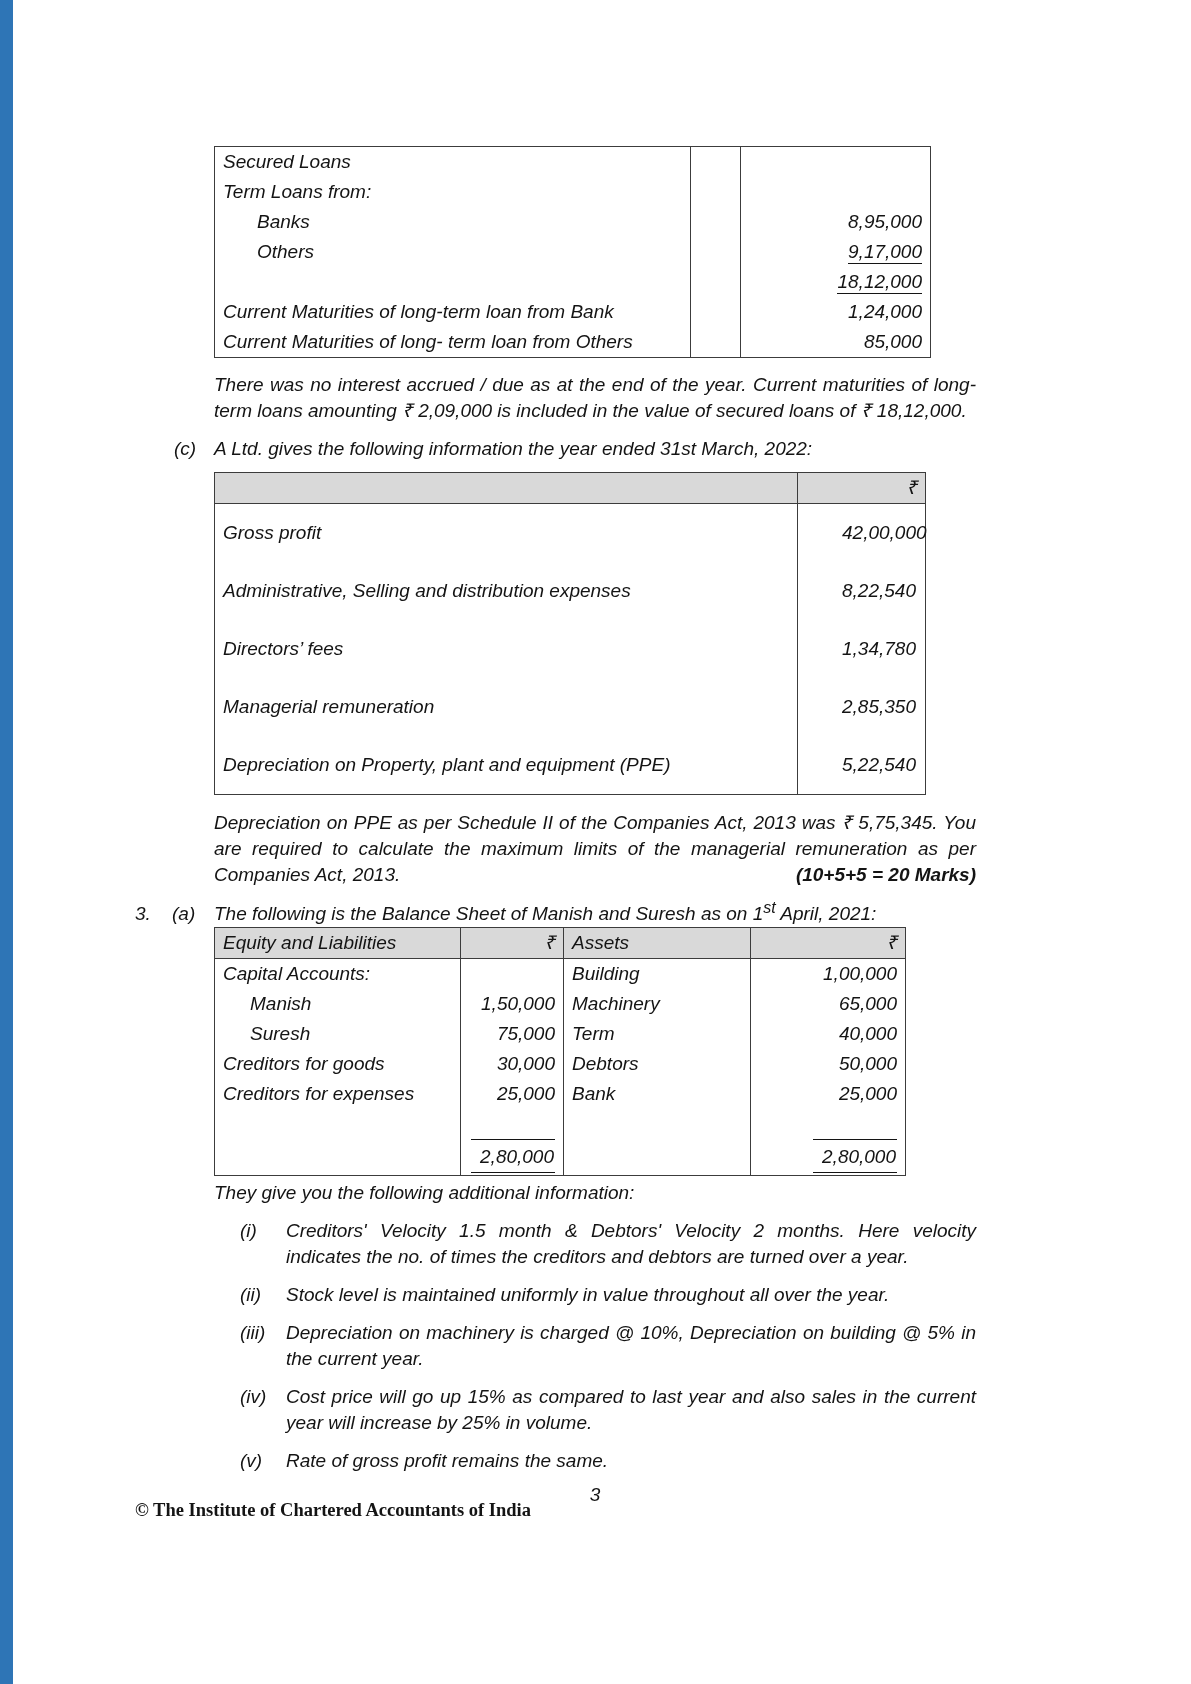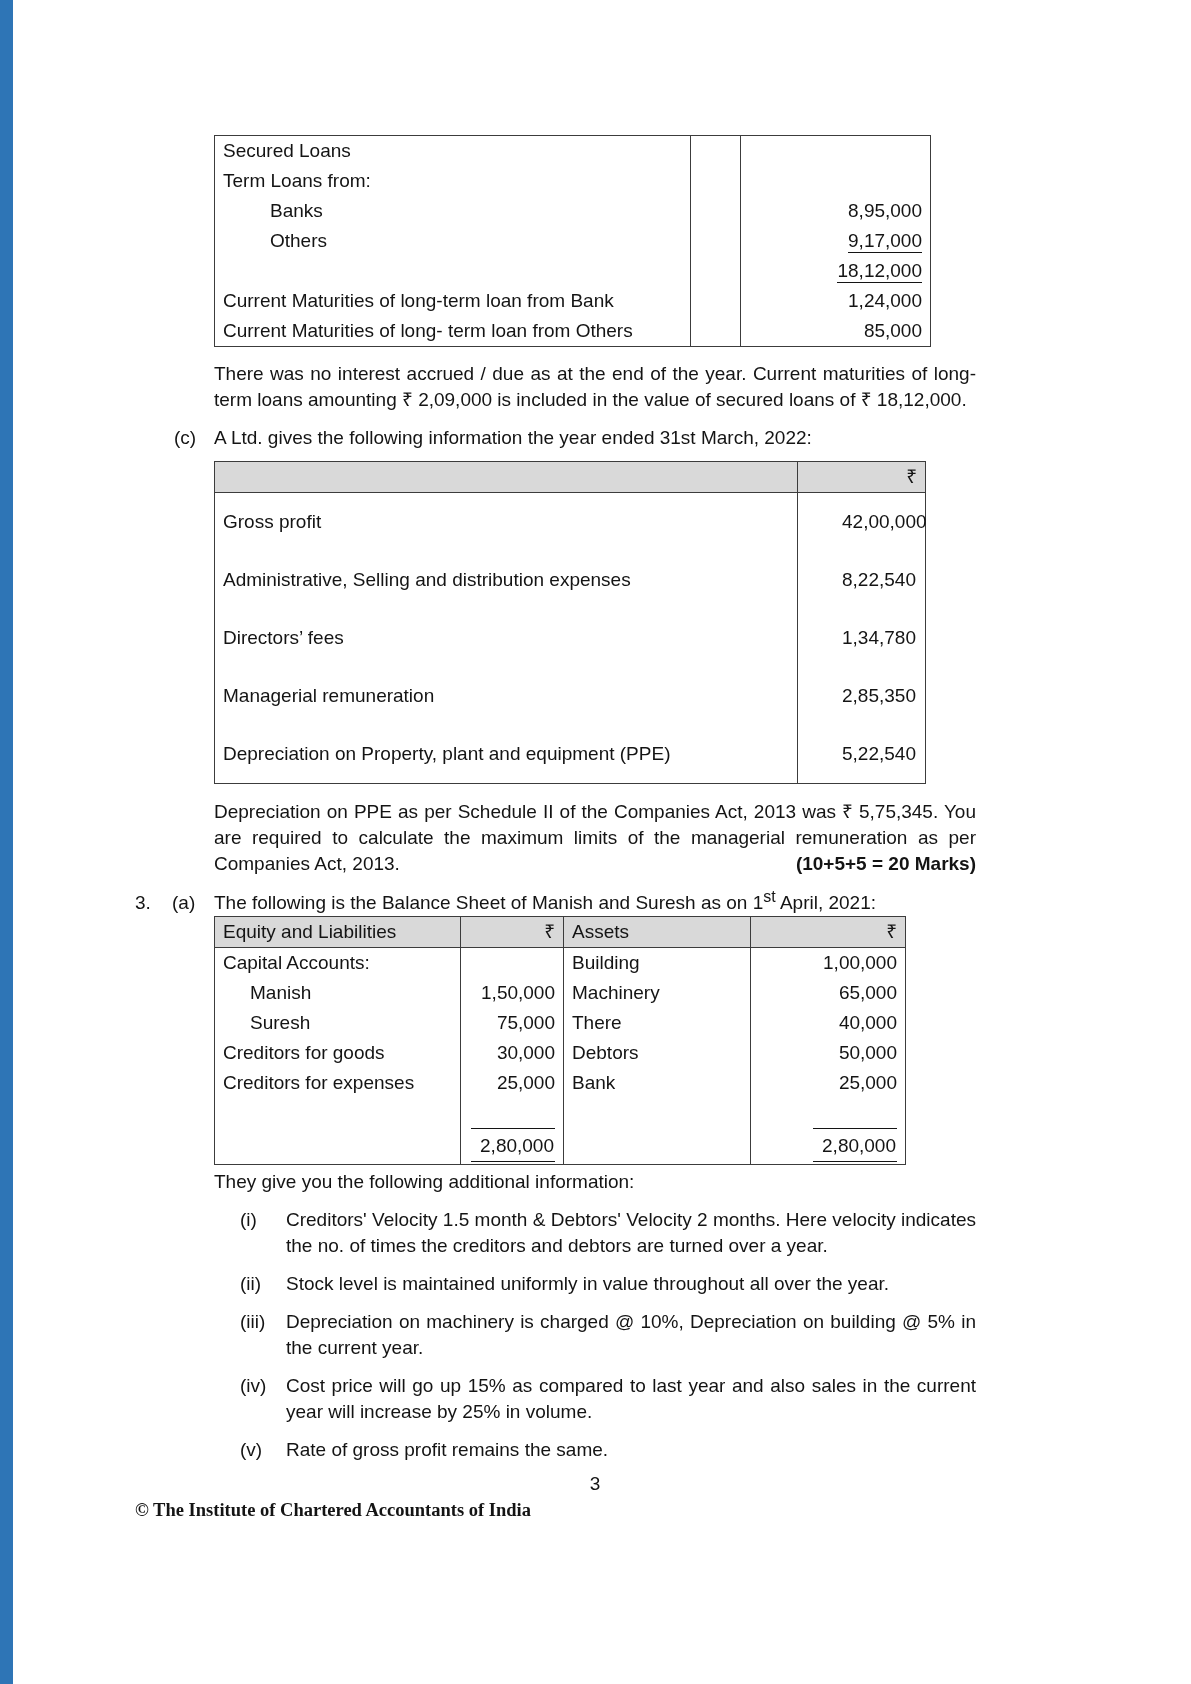--- a/index.html
+++ b/index.html
@@ -17,33 +17,34 @@
   }
   .accent-bar {
     position: absolute;
     left: 0; top: 0;
     width: 13px; height: 1684px;
     background: #2e75b6;
   }
   .content {
     position: absolute;
     left: 214px;
-    top: 135px;
+    top: 146px;
     width: 762px;
+    font-style: italic;
   }
   
   table { border-collapse: collapse; table-layout: fixed; }
   td, th { vertical-align: top; font-weight: normal; }
   .amt { text-align: right; }
   .uline { border-bottom: 1px solid #141414; padding-bottom: 1px; }
   
   .t1 { width: 716px; border: 1px solid #3c3c3c; }
   .t1 td { padding: 2px 8px; height: 30px; }
   .t1 .col-mid, .t1 .col-amt { border-left: 1px solid #3c3c3c; }
-  .t1 .ind { padding-left: 55px; }
+  .t1 .ind { padding-left: 42px; }
   
   .t2 { width: 711px; border: 1px solid #3c3c3c; margin-top: 10px; }
   .t2 th { background: #d9d9d9; border-bottom: 1px solid #3c3c3c; padding: 2px 8px; height: 29px; }
   .t2 td { padding: 16px 8px; height: 30px; }
   .t2 .col-amt { border-left: 1px solid #3c3c3c; }
   .t2 td.col-amt { text-align: left; padding-left: 44px; }
   .t2 th.col-amt { text-align: right; }
   
   .t3 { width: 691px; border: 1px solid #3c3c3c; margin-top: 0; }
   .t3 th { background: #d9d9d9; border-bottom: 1px solid #3c3c3c; padding: 2px 8px; height: 29px; text-align: left; }
@@ -216,21 +217,21 @@
       </tr>
       <tr>
         <td class="ind">Manish</td>
         <td class="vline amt">1,50,000</td>
         <td class="vline">Machinery</td>
         <td class="vline amt">65,000</td>
       </tr>
       <tr>
         <td class="ind">Suresh</td>
         <td class="vline amt">75,000</td>
-        <td class="vline">There</td>
+        <td class="vline">Term</td>
         <td class="vline amt">40,000</td>
       </tr>
       <tr>
         <td>Creditors for goods</td>
         <td class="vline amt">30,000</td>
         <td class="vline">Debtors</td>
         <td class="vline amt">50,000</td>
       </tr>
       <tr>
         <td>Creditors for expenses</td>

